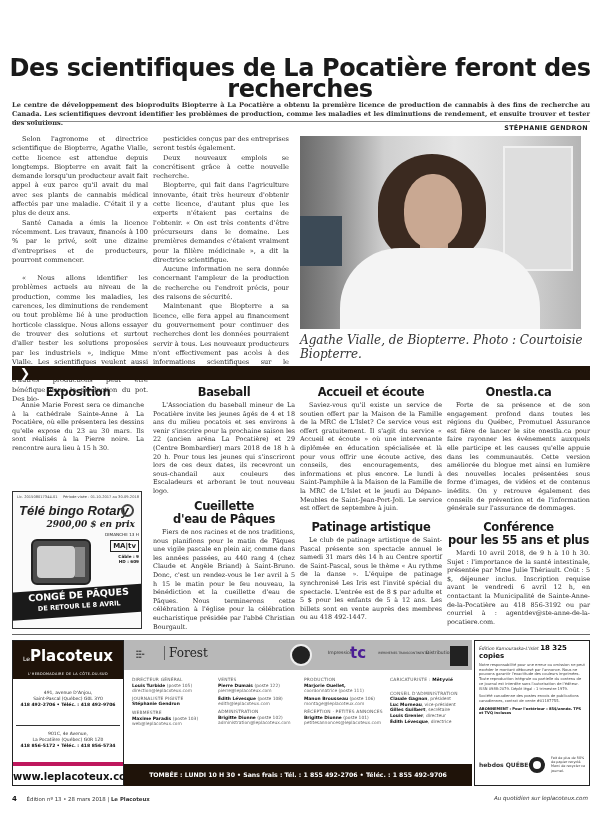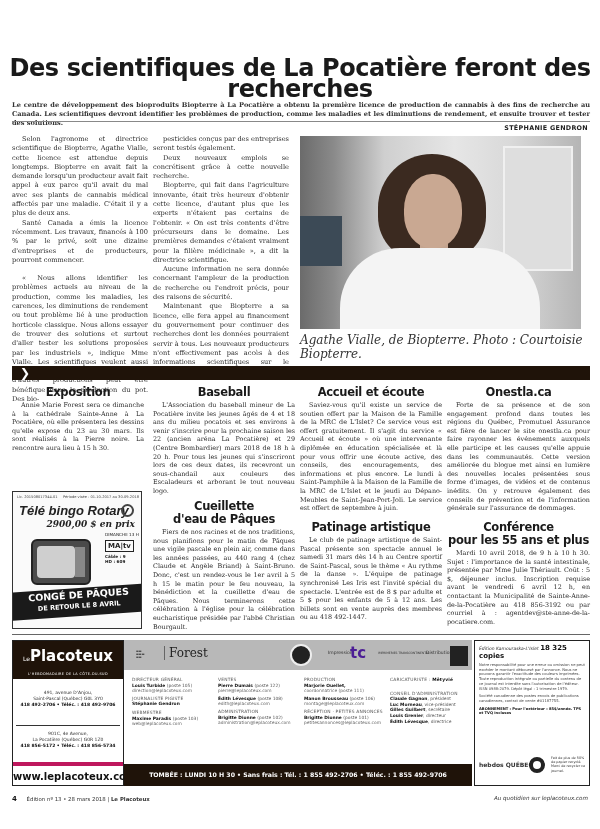--- a/index.html
+++ b/index.html
@@ -36,21 +36,21 @@
   .brief { position: absolute; font-size: 6.4px; line-height: 8.6px; color: #2a2a2a; text-align: justify; text-indent: 9px; }
 
   .ad { position: absolute; left: 12px; top: 491px; width: 130px; height: 138px; border: 1px solid #333; background: #fafafa; overflow: hidden; }
   .ad-top { position: absolute; left: 4px; top: 3px; width: 122px; font-family: "DejaVu Sans", sans-serif; font-size: 3.6px; color: #444; display: flex; justify-content: space-between; }
   .ad-title { position: absolute; left: 6px; top: 11px; font-family: Liberation Sans, sans-serif; font-style: italic; font-weight: bold; font-size: 13px; color: #222; }
   .ad-rotary { position: absolute; left: 108px; top: 12px; width: 13px; height: 13px; border-radius: 50%; border: 2px solid #444; }
   .ad-prize { position: absolute; right: 6px; top: 27px; font-family: "DejaVu Serif", serif; font-style: italic; font-weight: bold; font-size: 9px; color: #222; }
   .ad-tv { position: absolute; left: 18px; top: 47px; width: 60px; height: 46px; background: #4a4a4a; border-radius: 6px; border: 2px solid #222; }
   .ad-tv .screen { position: absolute; left: 4px; top: 5px; width: 38px; height: 32px; background: #cfcfcf; border-radius: 4px; }
   .ad-tv .knobs { position: absolute; right: 4px; top: 6px; width: 10px; height: 30px; background: #888; }
-  .ad-info { position: absolute; left: 92px; top: 40px; width: 34px; font-family: "DejaVu Sans", sans-serif; font-size: 4.2px; color: #222; text-align: left; line-height: 5.6px; }
+  .ad-info { position: absolute; left: 92px; top: 40px; width: 34px; font-family: "DejaVu Sans", sans-serif; font-size: 4.2px; color: #222; text-align: right; line-height: 5.6px; }
   .ad-matv { display: inline-block; margin: 2px 0; padding: 1px 2px; border: 1px solid #222; font-weight: bold; font-size: 7px; line-height: 8px; }
   .ad-band { position: absolute; left: -4px; top: 96px; width: 140px; height: 28px; background: #1a1a1a; transform: rotate(-4deg); color: #fff; text-align: center; font-family: "DejaVu Sans", sans-serif; font-weight: bold; }
   .ad-band .l1 { font-size: 9.5px; line-height: 14px; }
   .ad-band .l2 { font-size: 6.5px; line-height: 9px; }
 
   .rule-bottom { position: absolute; left: 12px; top: 634px; width: 578px; height: 1px; background: #666; }
 
   .mast-left { position: absolute; left: 12px; top: 640px; width: 112px; height: 146px; border: 1px solid #222; }
   .mast-logo { position: absolute; left: 0; top: 0; width: 110px; height: 38px; background: #1f1309; color: #fff; text-align: center; font-family: "DejaVu Sans", sans-serif; }
   .mast-logo .name { font-size: 15px; font-weight: bold; line-height: 24px; padding-top: 3px; }

